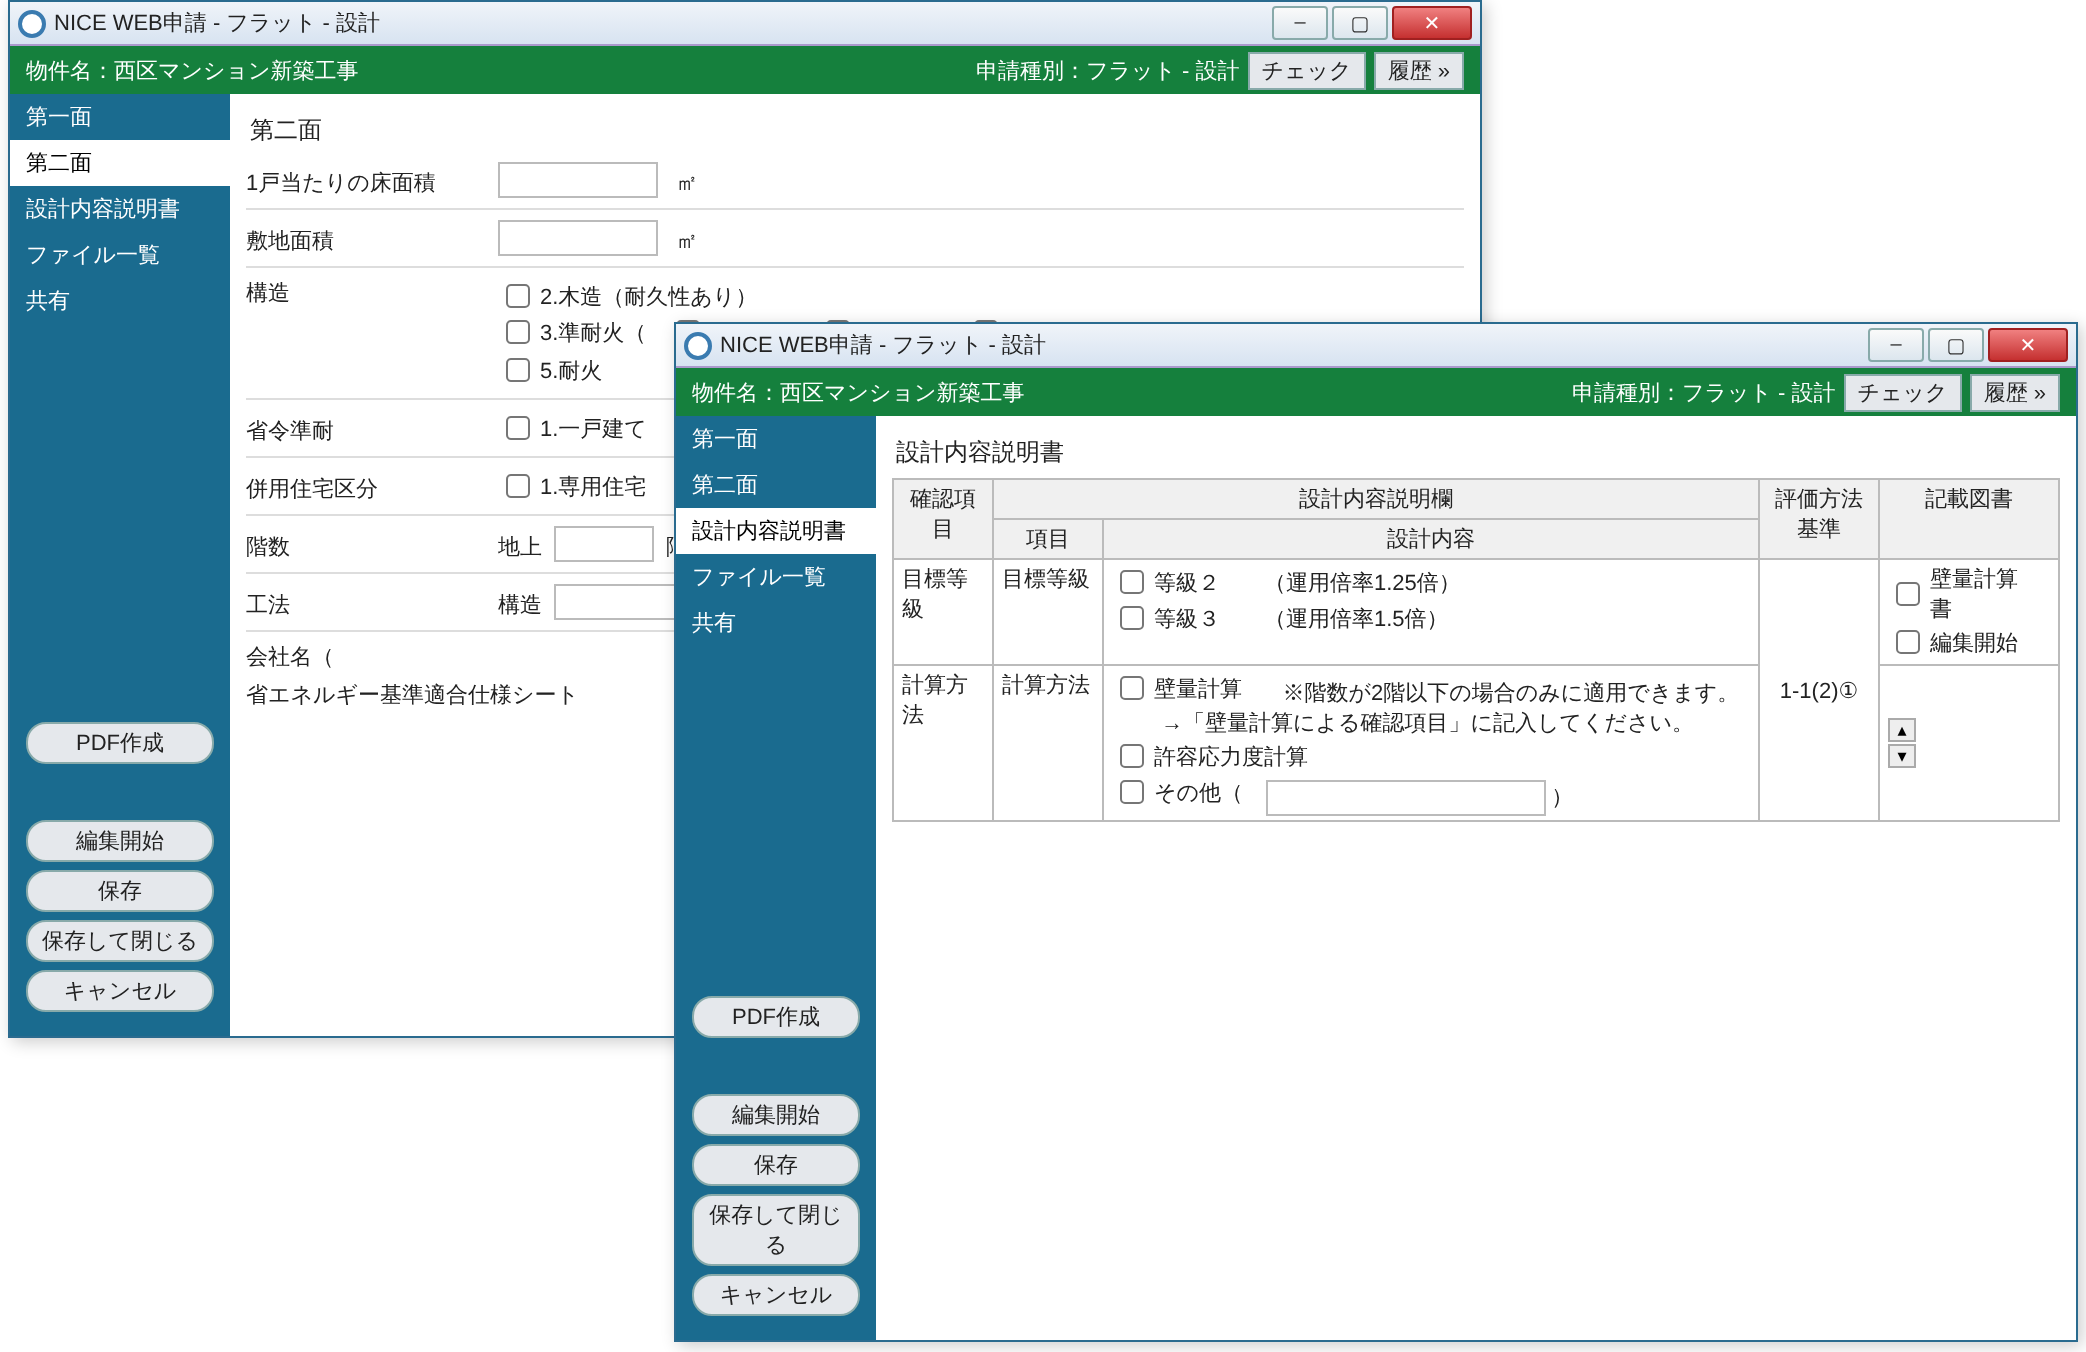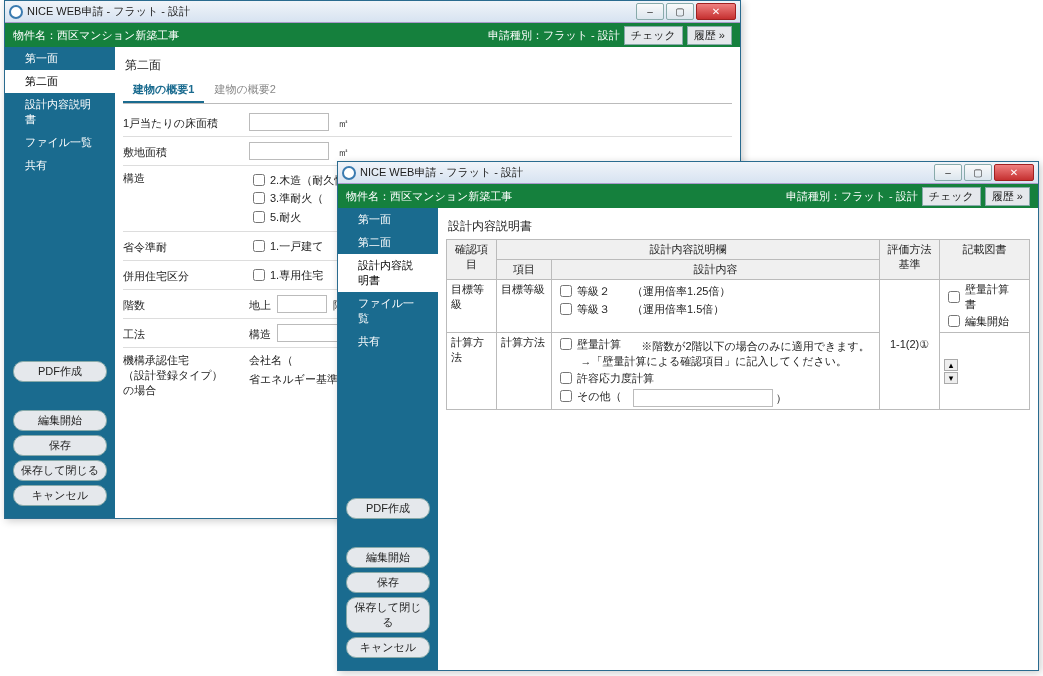--- a/index.html
+++ b/index.html
@@ -15,21 +15,21 @@
 .win-ctrls { display: flex; gap: 2px; }
 .win-btn { width: 28px; height: 17px; border: 1px solid #8aa; border-radius: 2px; background: linear-gradient(#fafafa,#dce6ee); display: flex; align-items: center; justify-content: center; font-size: 10px; color: #333; }
 .win-btn.close { background: linear-gradient(#f08080,#c53030); color: #fff; border-color: #a02020; width: 40px; }
 
 .headerbar { background: #15803d; color: #fff; height: 24px; display: flex; align-items: center; padding: 0 8px; font-size: 11px; }
 .headerbar .hb-spacer { flex: 1; }
 .headerbar .hb-btn { background: #e5e8ec; color: #222; border: 1px solid #8aa; padding: 1px 6px; margin-left: 4px; font-size: 11px; }
 
 .body-row { flex: 1; display: flex; min-height: 0; }
 .sidebar { width: 110px; background: #1a6b8f; color: #fff; display: flex; flex-direction: column; font-size: 11px; }
-.sb-item { padding: 4px 20px; cursor: default; font-family: Liberation Mono, monospace; }
+.sb-item { padding: 4px 8px; cursor: default; font-family: Liberation Mono, monospace; }
 .sb-item.active { background: #fff; color: #000; }
 .sb-spacer { flex: 1; }
 .sb-btn { margin: 4px 8px; background: #e5e8ec; color: #222; border: 1px solid #8aa; border-radius: 10px; padding: 2px 6px; text-align: center; font-size: 11px; }
 .sb-btns-bottom { padding-bottom: 8px; }
 
 .main { flex: 1; background: #fff; padding: 6px 8px; overflow: hidden; font-size: 11px; color: #222; }
 .page-title { font-size: 12px; padding: 4px 2px; }
 .tabbar { border-bottom: 1px solid #bbb; display: flex; gap: 0; margin-bottom: 6px; }
 .tab { padding: 4px 10px; color: #888; cursor: default; font-size: 11px; }
 .tab.active { color: #1a6b8f; font-weight: bold; border-bottom: 2px solid #1a6b8f; }
@@ -87,24 +87,20 @@
       <div style="height:20px"></div>
       <div class="sb-btns-bottom">
         <div class="sb-btn">編集開始</div>
         <div class="sb-btn">保存</div>
         <div class="sb-btn">保存して閉じる</div>
         <div class="sb-btn">キャンセル</div>
       </div>
     </div>
     <div class="main">
       <div class="page-title">第二面</div>
-      <div class="tabbar">
-        <div class="tab active">建物の概要1</div>
-        <div class="tab">建物の概要2</div>
-      </div>
 
       <div class="form-row">
         <div class="form-label">1戸当たりの床面積</div>
         <input class="inp sm" style="">
         <span class="unit">㎡</span>
       </div>
       <hr class="sep">
       <div class="form-row">
         <div class="form-label">敷地面積</div>
         <input class="inp sm" style="">
@@ -175,23 +171,20 @@
         <span>階</span>
       </div>
       <hr class="sep">
       <div class="form-row">
         <div class="form-label">工法</div>
         <span>構造</span>
         <input class="inp" style="width: 160px;">
       </div>
       <hr class="sep">
       <div class="form-row" style="align-items:flex-start">
-        <div class="form-label" style="white-space:pre-line">機構承認住宅
-（設計登録タイプ）
-の場合</div>
         <div>
           <div style="margin-bottom:4px"><span>会社名（</span></div>
           <div><span>省エネルギー基準適合仕様シート</span></div>
         </div>
       </div>
     </div>
   </div>
 </div>
 
 <div class="win win2">

